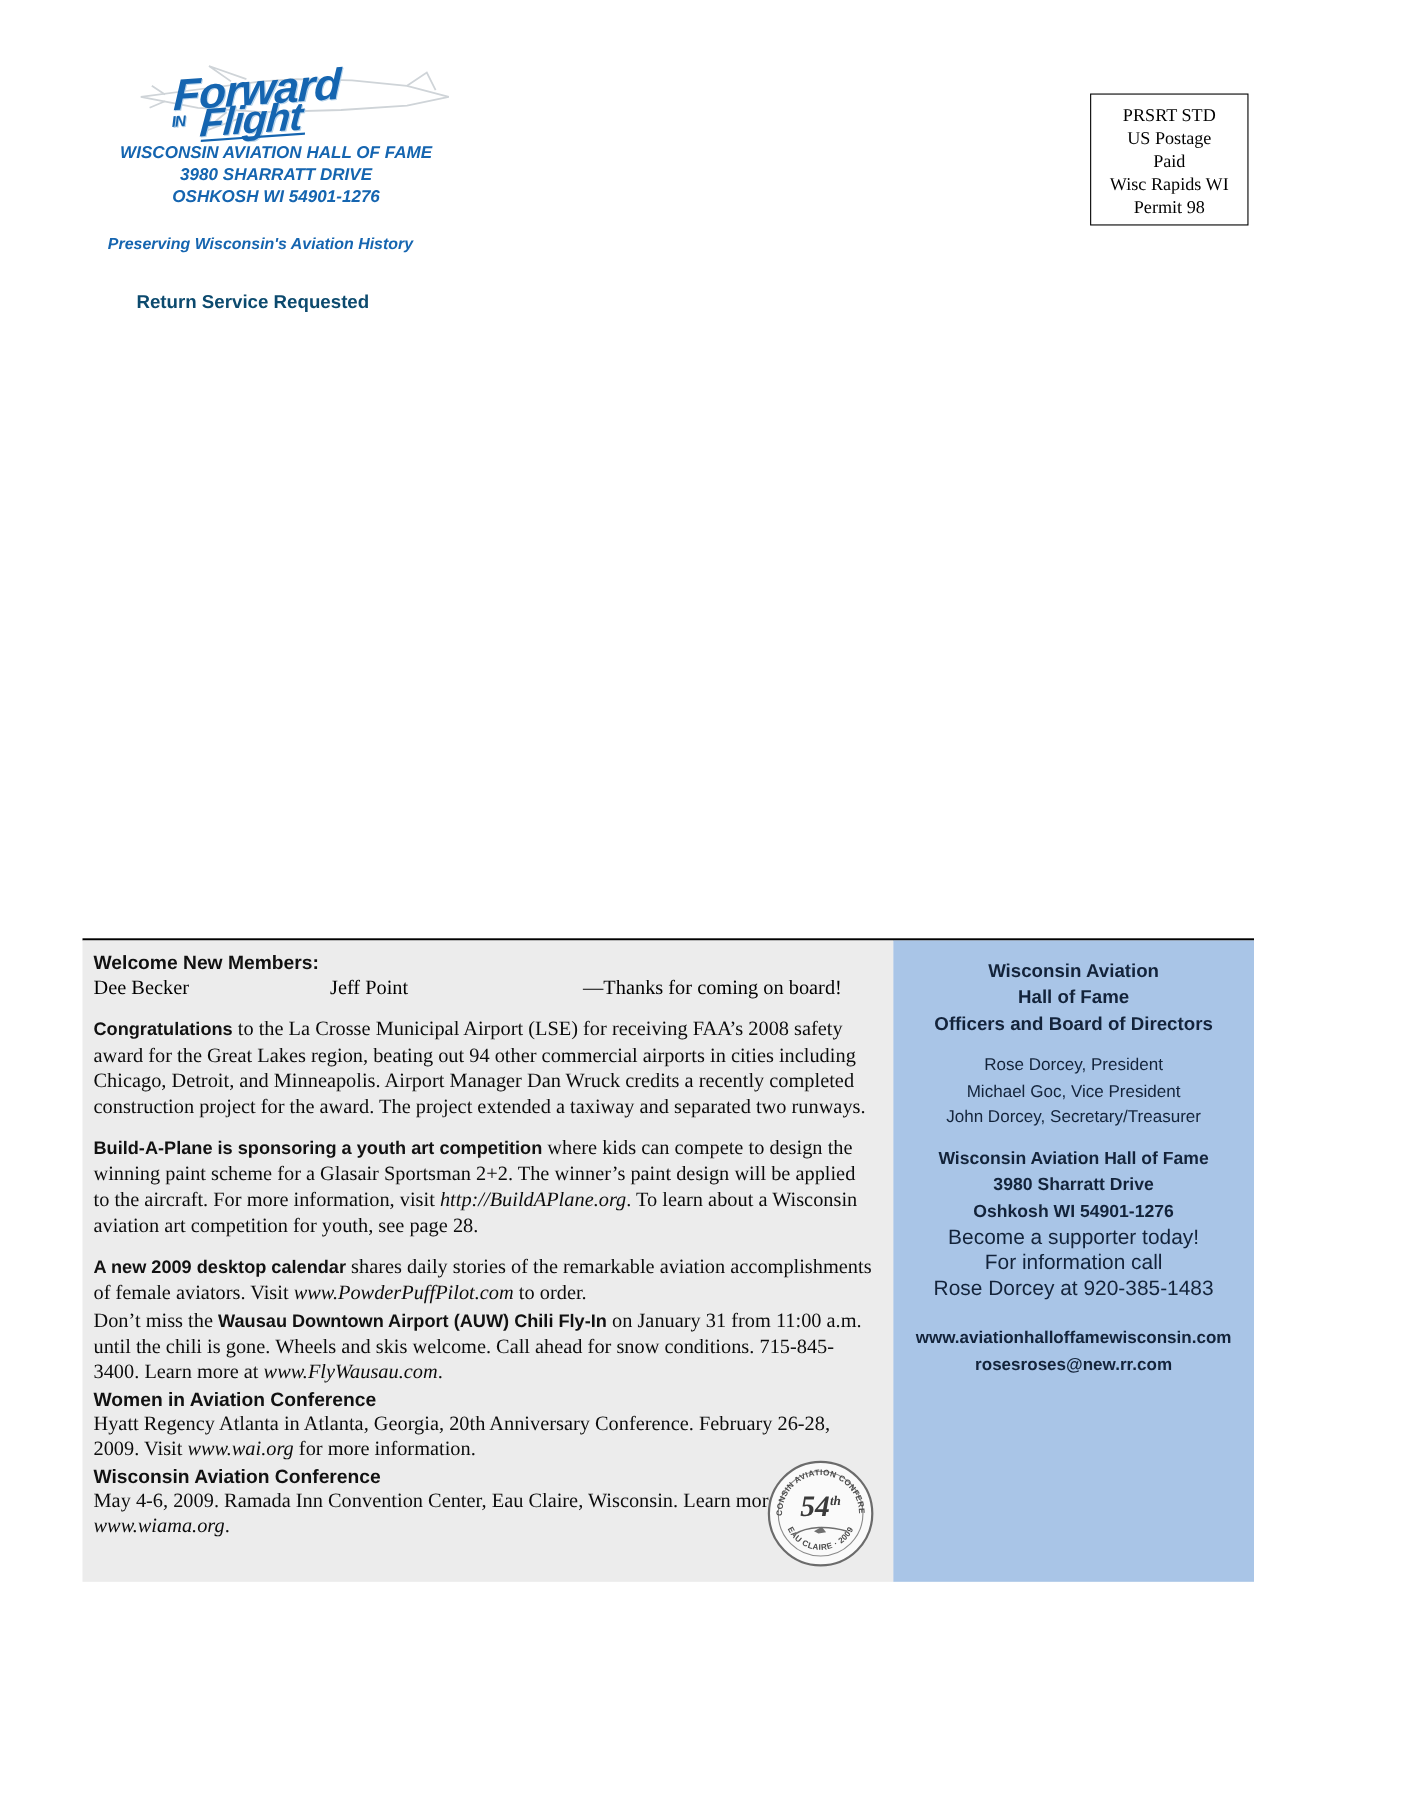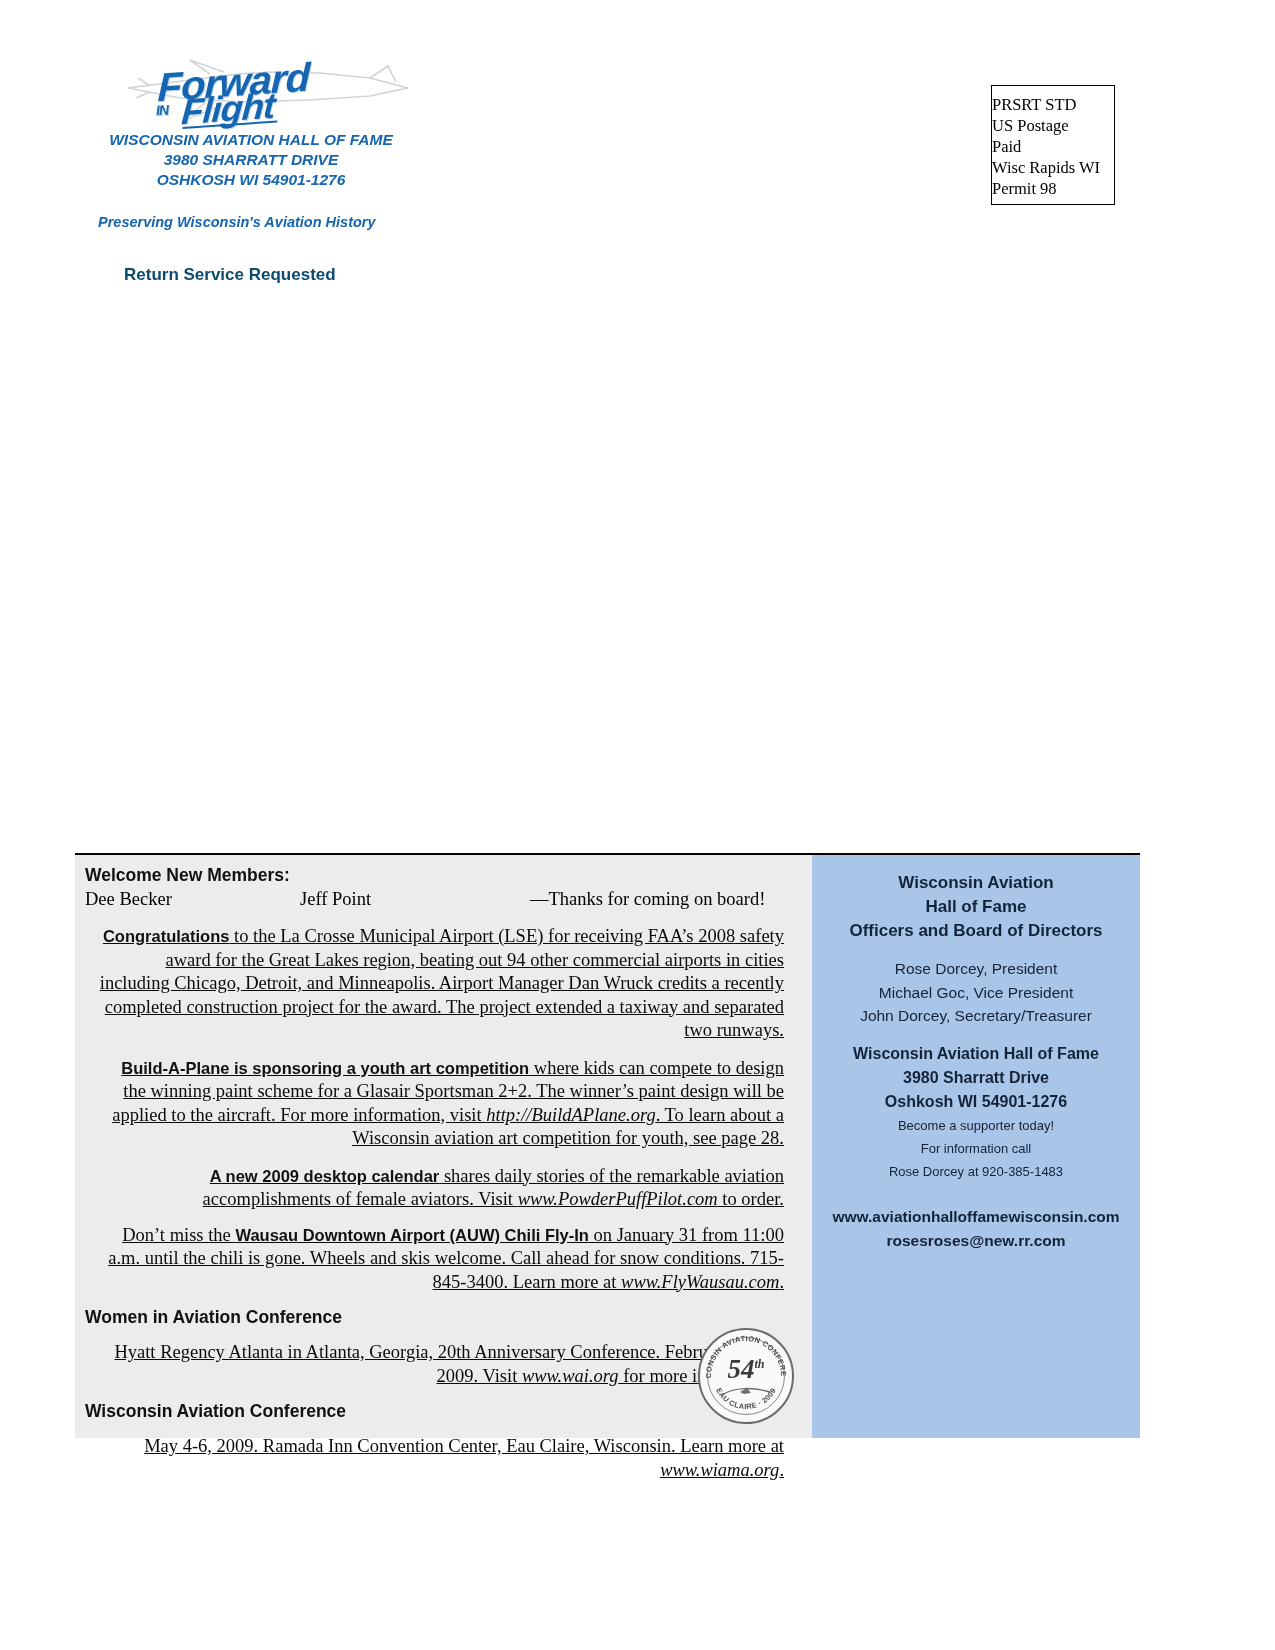--- a/index.html
+++ b/index.html
@@ -98,25 +98,25 @@
     font-weight: bold;
     font-size: 17px;
     color: #0c4a6e;
   }
 
   
   #postage-box {
     position: absolute;
     left: 991px;
     top: 85px;
-    width: 124px;
+    width: 144px;
     height: 120px;
     border: 1.5px solid #000;
     box-sizing: border-box;
-    text-align: left;
+    text-align: center;
     font-family: "Liberation Serif", serif;
     font-size: 16.5px;
     line-height: 21px;
     padding-top: 8px;
   }
 
   
   #content-band {
     position: absolute;
     left: 75px;
@@ -156,24 +156,23 @@
   .lead {
     font-family: "Liberation Sans", sans-serif;
     font-weight: bold;
     font-size: 16.5px;
     color: #111;
   }
   .body-p {
     font-family: "Liberation Serif", serif;
     font-size: 18.5px;
     line-height: 23.5px;
-    margin: 12px;
-    text-align: right;
+    margin: 0;
+    text-align: left;
     color: #0b0b0b;
-    text-decoration: underline;
   }
   .gap { margin-top: 14px; }
   .gap-sm { margin-top: 2px; }
   .ital { font-style: italic; }
 
   #members-row {
     font-family: "Liberation Serif", serif;
     font-size: 18.5px;
     line-height: 23px;
     display: flex;
@@ -195,21 +194,21 @@
     margin: 0;
   }
   .sb-block { margin-top: 14px; }
   .sb-addr {
     font-weight: bold;
     font-size: 16px;
     line-height: 24px;
     margin: 0;
   }
   .sb-sub {
-    font-size: 13px;
+    font-size: 19px;
     line-height: 23px;
     margin: 0;
   }
   .sb-contact {
     font-weight: bold;
     font-size: 15.5px;
     line-height: 24px;
     margin: 0;
   }
 

